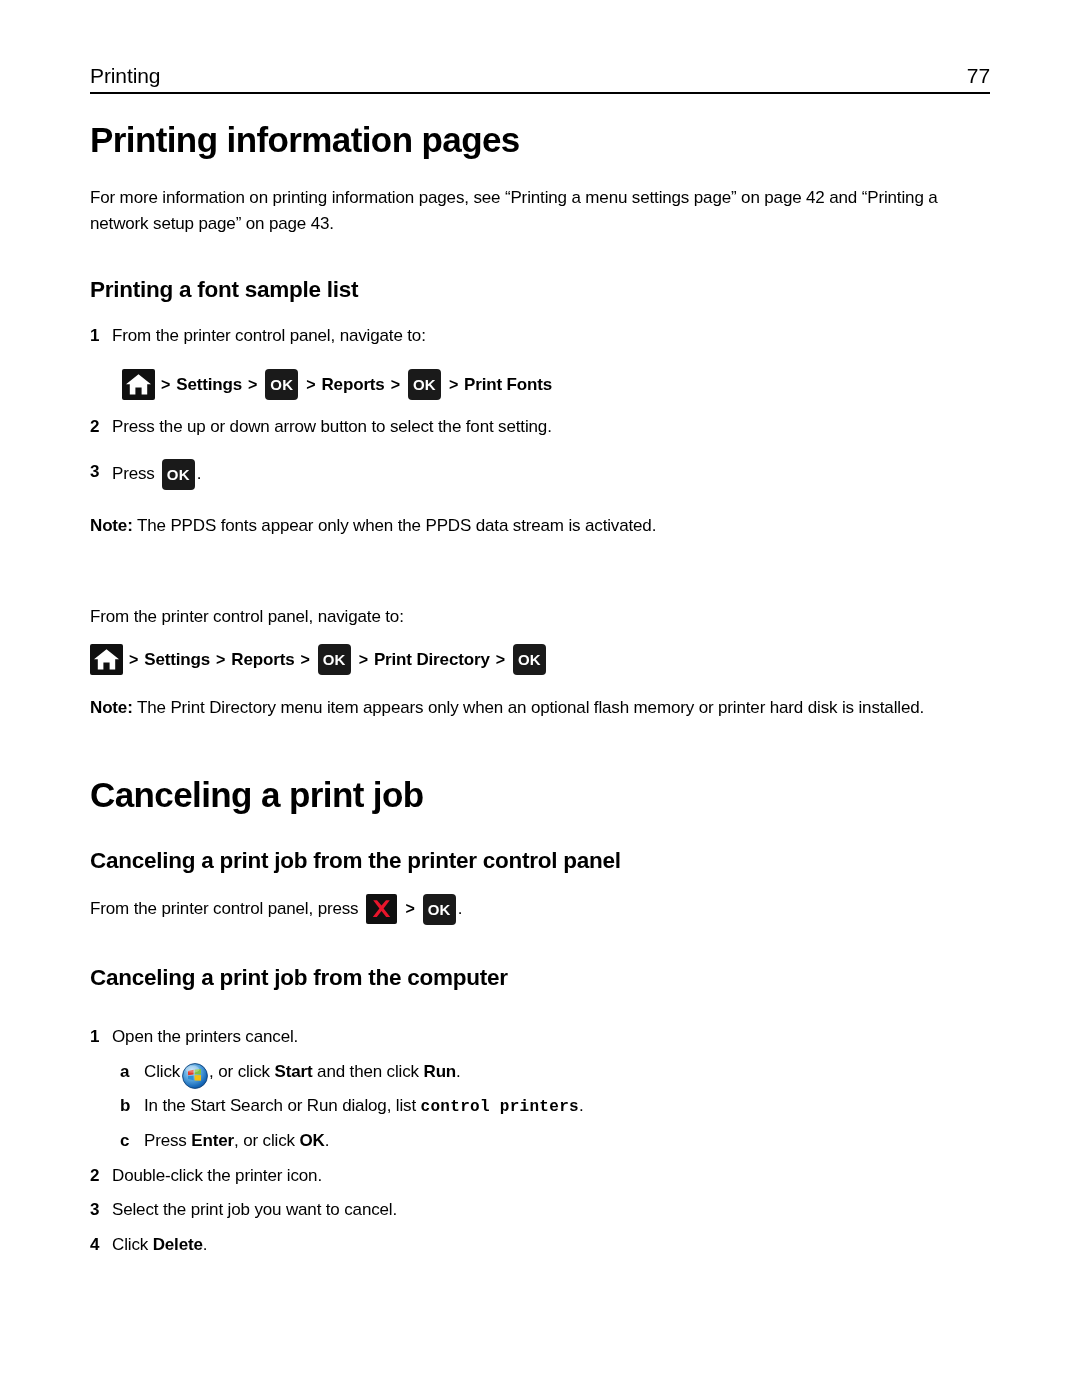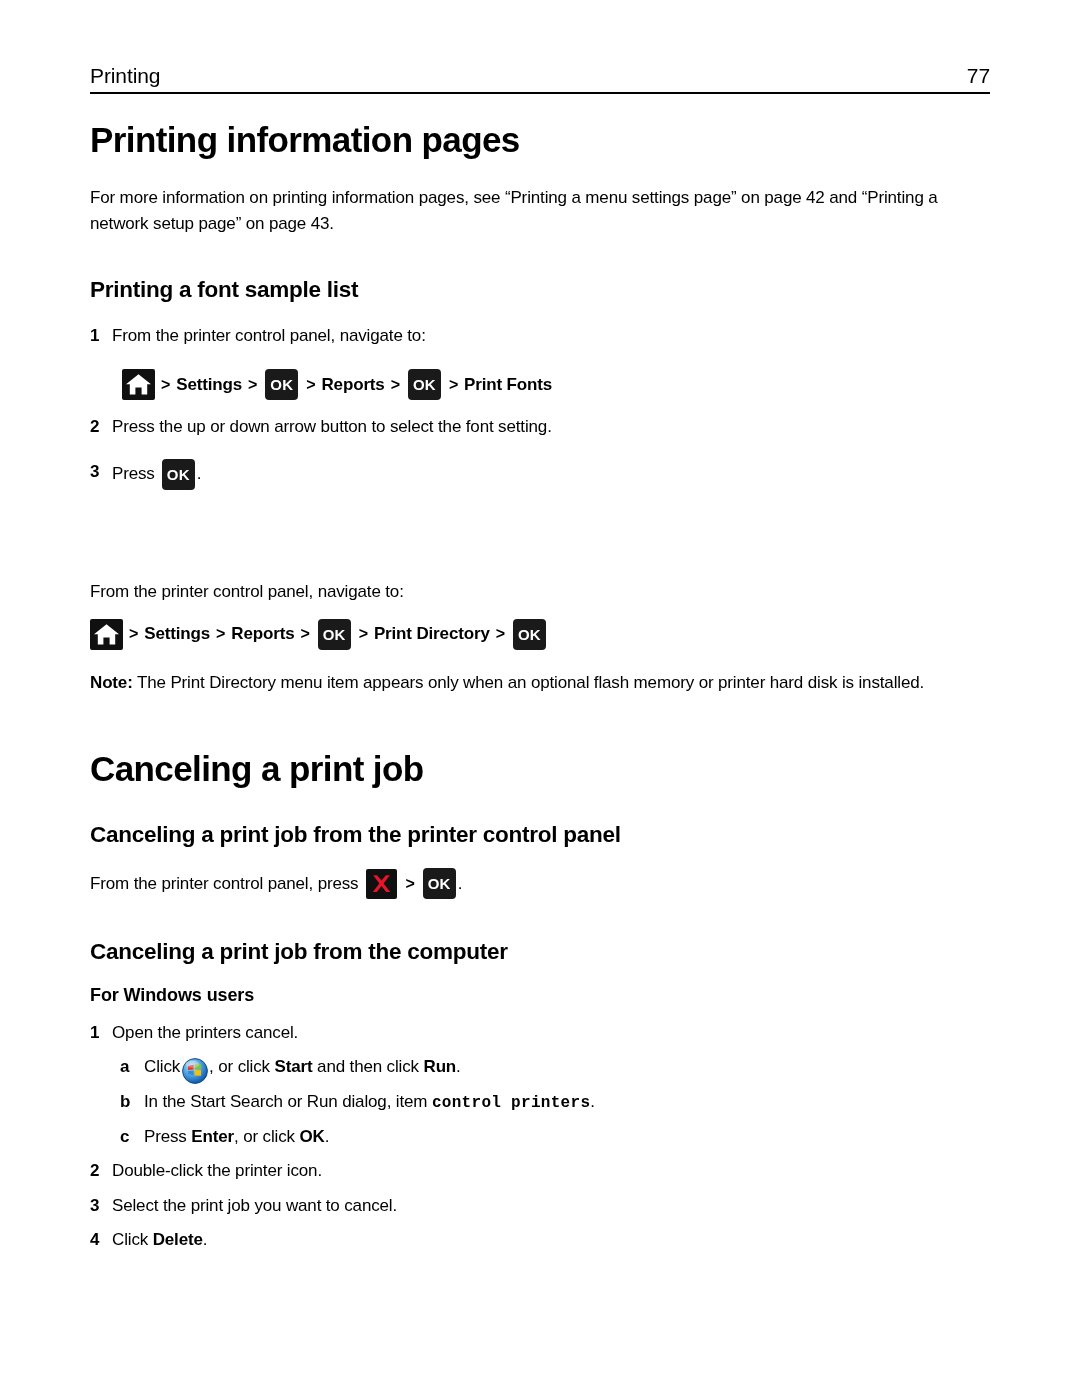--- a/index.html
+++ b/index.html
@@ -263,20 +263,24 @@
       <span class="step-num">3</span>
       <span class="step-body press-line">
         <span>Press</span>
         <span class="chip chip-ok inline-chip" style="margin-left:7px">OK</span>
         <span>.</span>
       </span>
     </div>
 
     <div class="sp-14"></div>
 
+    <div class="note">
+      <span class="b">Note:</span>
+      <span>The PPDS fonts appear only when the PPDS data stream is activated.</span>
+    </div>
 
     <div class="sp-46"></div>
 
 
     <div class="sp-20"></div>
 
     <p class="body">From the printer control panel, navigate to:</p>
 
     <div class="sp-14"></div>
 
@@ -327,21 +331,20 @@
       <span class="chip chip-ok inline-chip">OK</span>
       <span>.</span>
     </div>
 
     <div class="sp-40"></div>
 
     <h2 class="section">Canceling a print job from the computer</h2>
 
     <div class="sp-20"></div>
 
-    <h3 class="subsection">For Windows users</h3>
 
     <div class="sp-14"></div>
 
     <div class="step">
       <span class="step-num">1</span>
       <span class="step-body">Open the printers cancel.</span>
     </div>
 
     <div class="substep">
       <span class="substep-letter">a</span>
@@ -361,21 +364,21 @@
                 <path d="M7.2 0.4 L13.6 0.0 L13.6 5.1 L7.2 5.4 Z" fill="#7fc242"></path>
                 <path d="M0.6 7.0 L6.2 6.3 L6.2 11.2 L0.6 10.0 Z" fill="#2e8fd6"></path>
                 <path d="M7.2 6.2 L13.6 5.9 L13.6 11.6 L7.2 11.4 Z" fill="#f2c00e"></path>
               </g>
               <ellipse cx="10.4" cy="6.2" rx="7.0" ry="3.6" fill="#ffffff" opacity="0.28"></ellipse>
             </svg></span><span>, or click </span><span class="b">Start</span><span> and then click </span><span class="b">Run</span><span>.</span></span>
     </div>
 
     <div class="substep">
       <span class="substep-letter">b</span>
-      <span class="step-body"><span>In the Start Search or Run dialog, item </span><span class="mono">control printers</span><span>.</span></span>
+      <span class="step-body"><span>In the Start Search or Run dialog, list </span><span class="mono">control printers</span><span>.</span></span>
     </div>
 
     <div class="substep">
       <span class="substep-letter">c</span>
       <span class="step-body"><span>Press </span><span class="b">Enter</span><span>, or click </span><span class="b">OK</span><span>.</span></span>
     </div>
 
     <div class="step">
       <span class="step-num">2</span>
       <span class="step-body">Double-click the printer icon.</span>

